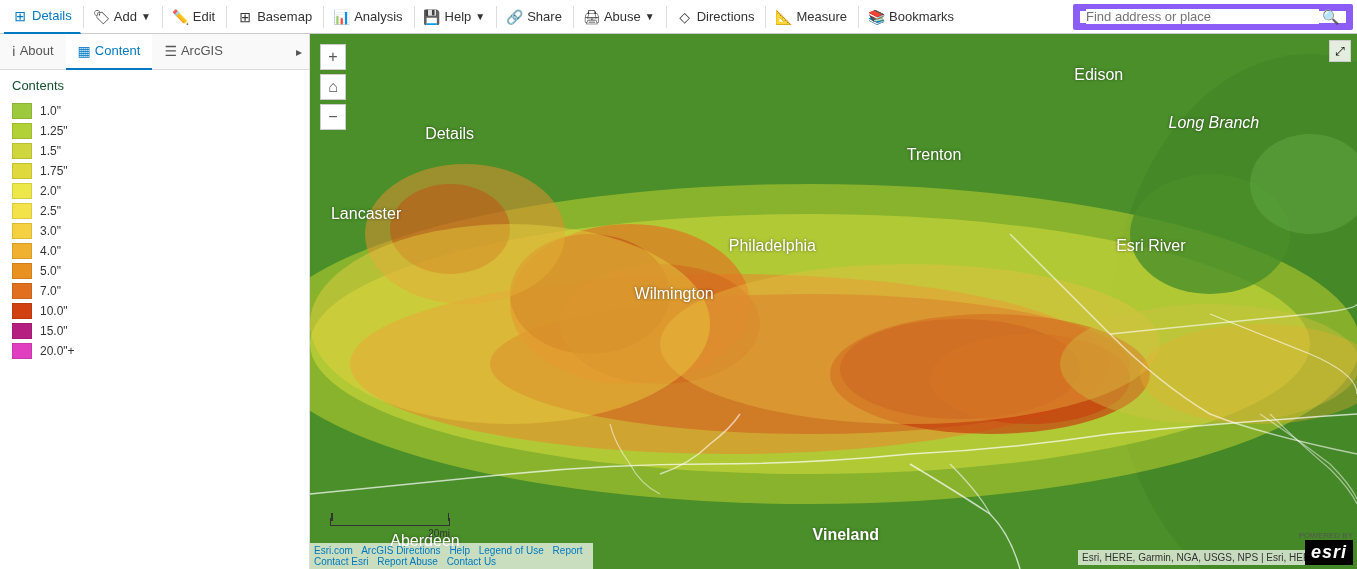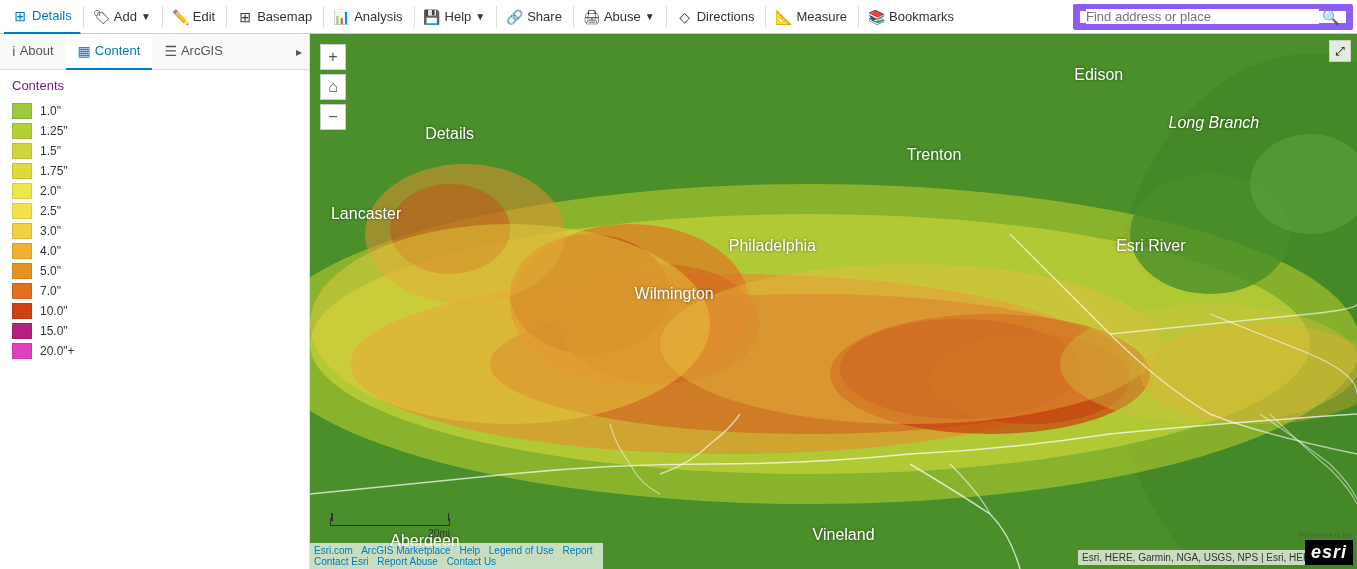--- a/index.html
+++ b/index.html
@@ -111,21 +111,21 @@
       align-items: center;
       justify-content: center;
       cursor: pointer;
       color: #555;
       font-size: 12px;
     }
 
     #contents-label {
       padding: 8px 12px 4px;
       font-size: 13px;
-      color: #701a75;
+      color: #14532d;
       font-weight: normal;
     }
 
     #legend-list {
       overflow-y: auto;
       flex: 1;
       padding: 4px 0;
     }
     .legend-item {
       display: flex;
@@ -533,38 +533,38 @@
     <div id="city-labels">
         <div class="city-label" style="left: 73%; top: 6%;">Edison</div>
         <div class="city-label" style="left: 82%; top: 15%; font-style: italic;">Long Branch</div>
         <div class="city-label" style="left: 11%; top: 17%;">Details</div>
         <div class="city-label" style="left: 57%; top: 21%;">Trenton</div>
         <div class="city-label" style="left: 2%; top: 32%;">Lancaster</div>
         <div class="city-label" style="left: 40%; top: 38%;">Philadelphia</div>
         <div class="city-label" style="left: 77%; top: 38%;">Esri River</div>
         <div class="city-label" style="left: 31%; top: 47%;">Wilmington</div>
         <div class="city-label" style="left: 7%; top: 93%; margin-left: 7px;">Aberdeen</div>
-        <div class="city-label" style="left: 48%; top: 92%;">Vineland</div>
+        <div class="city-label" style="left: 48%; top: 92%; font-weight: bold;">Vineland</div>
       </div>
 
     <div id="scale-bar">
       <div id="scale-bar-line"></div>
       <div id="scale-label">20mi</div>
     </div>
 
     <div id="attribution">Esri, HERE, Garmin, NGA, USGS, NPS | Esri, HERE, NPS</div>
 
     <div id="esri-logo">
       <div id="powered-by">POWERED BY</div>
       <div id="esri-logo-box">esri</div>
     </div>
 
     <div id="bottom-links">
       <a href="#">Esri.com</a>
-      <a href="#">ArcGIS Marketplace</a>
+      <a href="#">ArcGIS Directions</a>
       <a href="#">Help</a>
       <a href="#">Legend of Use</a>
       <a href="#">Report</a>
       <br>
       <a href="#">Contact Esri</a>
       <a href="#">Report Abuse</a>
       <a href="#">Contact Us</a>
     </div>
 
     <div id="expand-icon">⤢</div>

